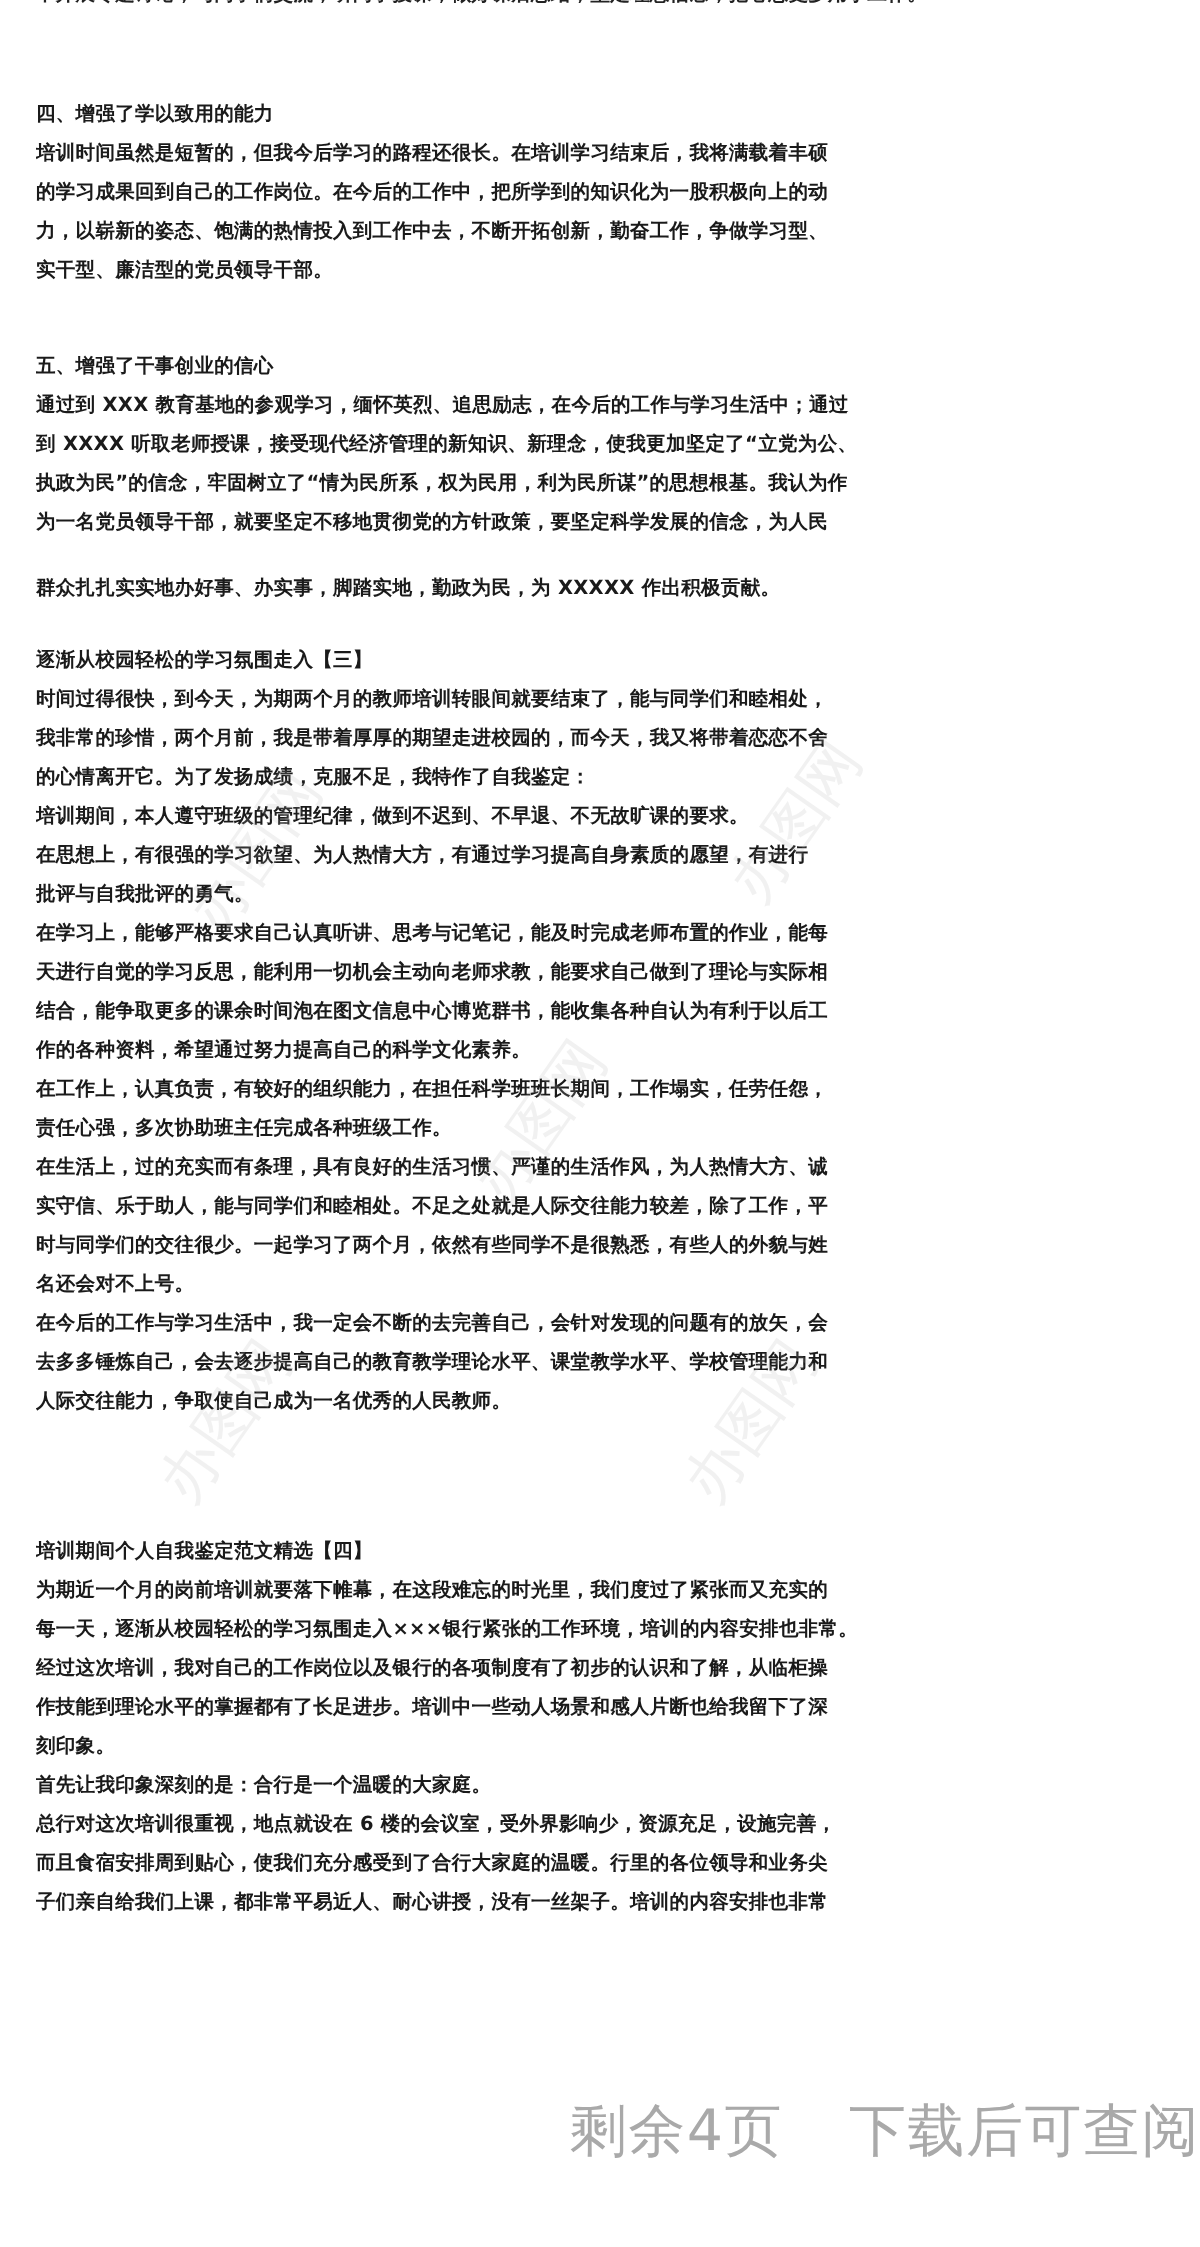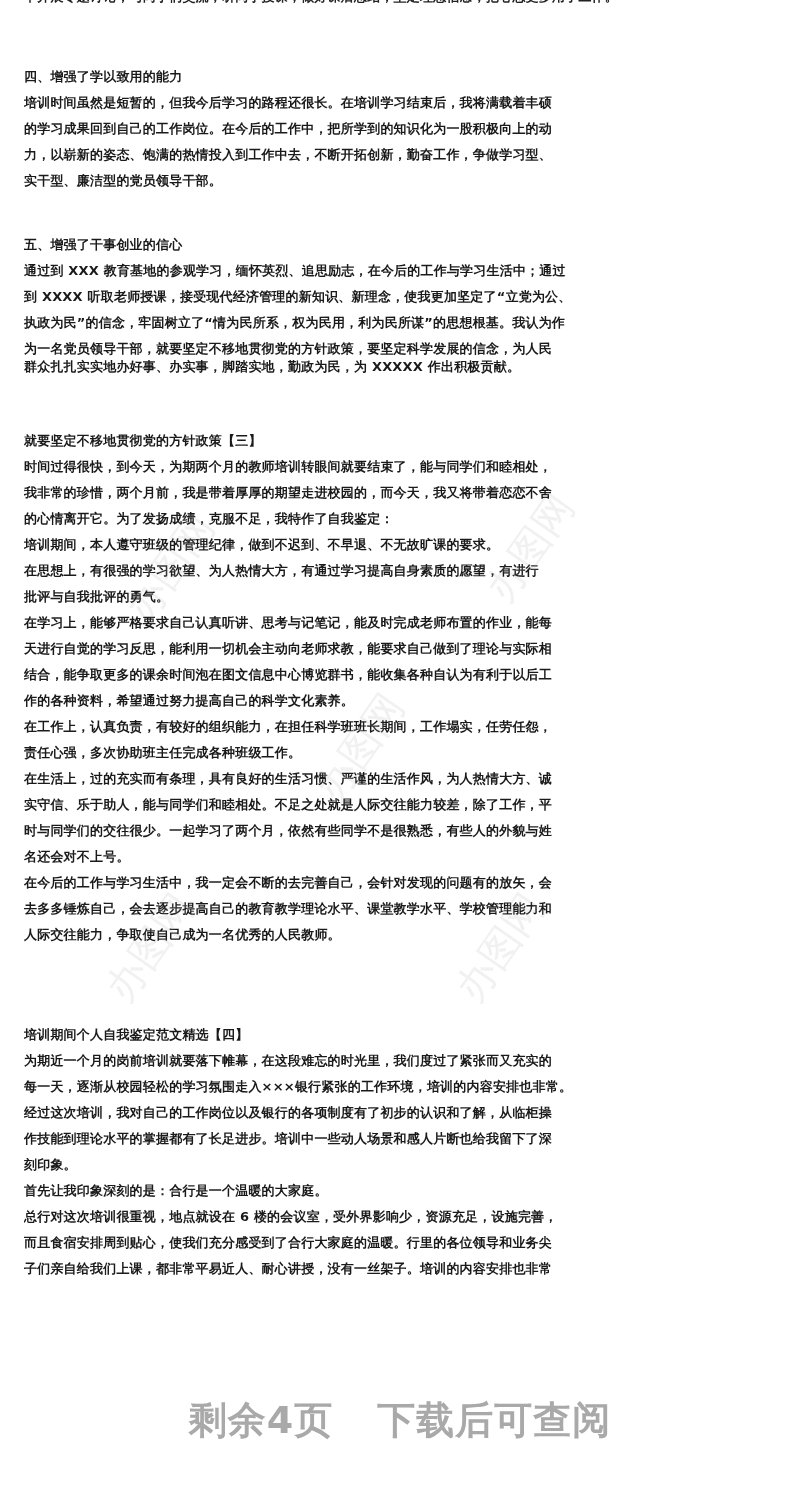--- a/index.html
+++ b/index.html
@@ -13,22 +13,22 @@
     position: absolute; left: 24px; width: 760px;
     font-size: 13px; line-height: 26px; height: 26px;
     white-space: nowrap; overflow: hidden; letter-spacing: 0.2px; font-weight: bold;
   }
   .clipped { top: -16px; color: #222; }
   .watermark {
     position: absolute; color: rgba(180,180,180,0.18); font-size: 40px;
     transform: rotate(-55deg); pointer-events: none; white-space: nowrap;
   }
   .footer {
-    position: absolute; left: 0; top: 1395px; width: 800px; text-align: center;
-    font-size: 38px; font-weight: bold; color: #a9a9a9; letter-spacing: 1px;
+    position: absolute; left: 0; top: 1395px; width: 800px; text-align: right;
+    font-size: 38px; font-weight: normal; color: #a9a9a9; letter-spacing: 1px;
   }
   .footer span { display: inline-block; }
   .footer .gap { width: 44px; }
 </style>
 </head>
 <body>
 
 <div class="page">
   <div class="line clipped">中开展专题讨论，与同学们交流，听同学授课，做好课后总结，坚定理想信念，把心思更多用于工作。</div>
 
@@ -36,23 +36,23 @@
   <div class="line" style="top:90px">培训时间虽然是短暂的，但我今后学习的路程还很长。在培训学习结束后，我将满载着丰硕</div>
   <div class="line" style="top:116px">的学习成果回到自己的工作岗位。在今后的工作中，把所学到的知识化为一股积极向上的动</div>
   <div class="line" style="top:142px">力，以崭新的姿态、饱满的热情投入到工作中去，不断开拓创新，勤奋工作，争做学习型、</div>
   <div class="line" style="top:168px">实干型、廉洁型的党员领导干部。</div>
 
   <div class="line" style="top:232px">五、增强了干事创业的信心</div>
   <div class="line" style="top:258px">通过到 XXX 教育基地的参观学习，缅怀英烈、追思励志，在今后的工作与学习生活中；通过</div>
   <div class="line" style="top:284px">到 XXXX 听取老师授课，接受现代经济管理的新知识、新理念，使我更加坚定了“立党为公、</div>
   <div class="line" style="top:310px">执政为民”的信念，牢固树立了“情为民所系，权为民用，利为民所谋”的思想根基。我认为作</div>
   <div class="line" style="top:336px">为一名党员领导干部，就要坚定不移地贯彻党的方针政策，要坚定科学发展的信念，为人民</div>
-  <div class="line" style="top:354px">群众扎扎实实地办好事、办实事，脚踏实地，勤政为民，为 XXXXX 作出积极贡献。</div>
+  <div class="line" style="top:380px">群众扎扎实实地办好事、办实事，脚踏实地，勤政为民，为 XXXXX 作出积极贡献。</div>
 
-  <div class="line" style="top:428px">就要坚定不移地贯彻党的方针政策【三】</div>
+  <div class="line" style="top:428px">逐渐从校园轻松的学习氛围走入【三】</div>
   <div class="line" style="top:454px">时间过得很快，到今天，为期两个月的教师培训转眼间就要结束了，能与同学们和睦相处，</div>
   <div class="line" style="top:480px">我非常的珍惜，两个月前，我是带着厚厚的期望走进校园的，而今天，我又将带着恋恋不舍</div>
   <div class="line" style="top:506px">的心情离开它。为了发扬成绩，克服不足，我特作了自我鉴定：</div>
   <div class="line" style="top:532px">培训期间，本人遵守班级的管理纪律，做到不迟到、不早退、不无故旷课的要求。</div>
   <div class="line" style="top:558px">在思想上，有很强的学习欲望、为人热情大方，有通过学习提高自身素质的愿望，有进行</div>
   <div class="line" style="top:584px">批评与自我批评的勇气。</div>
   <div class="line" style="top:610px">在学习上，能够严格要求自己认真听讲、思考与记笔记，能及时完成老师布置的作业，能每</div>
   <div class="line" style="top:636px">天进行自觉的学习反思，能利用一切机会主动向老师求教，能要求自己做到了理论与实际相</div>
   <div class="line" style="top:662px">结合，能争取更多的课余时间泡在图文信息中心博览群书，能收集各种自认为有利于以后工</div>
   <div class="line" style="top:688px">作的各种资料，希望通过努力提高自己的科学文化素养。</div>

